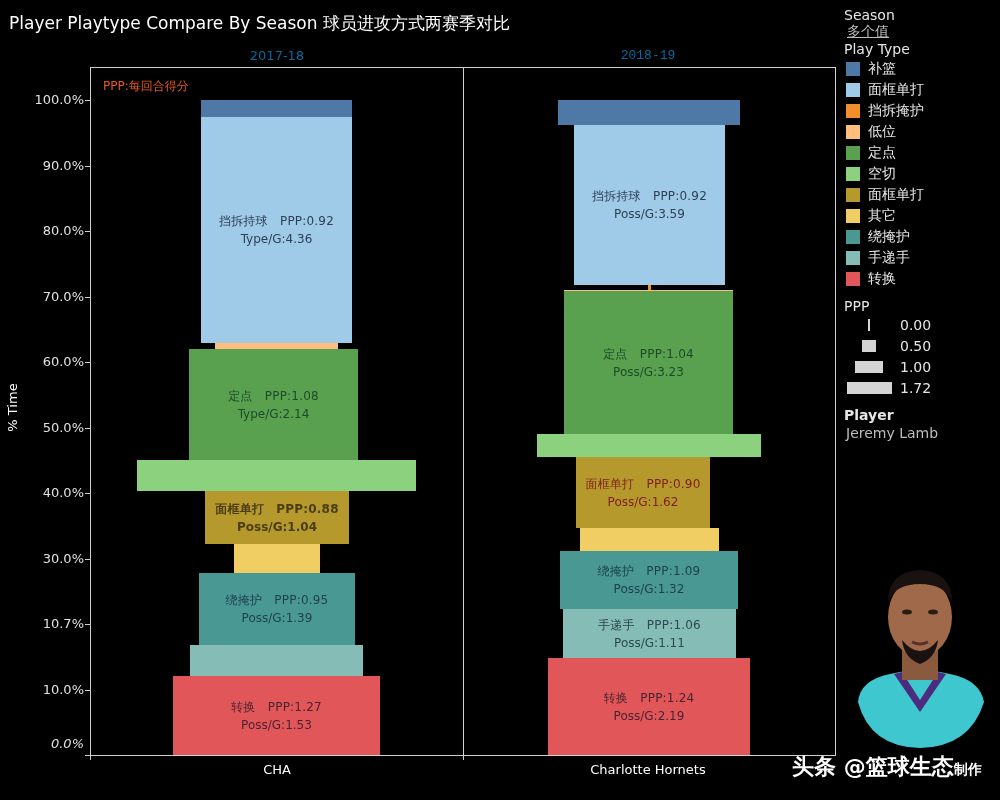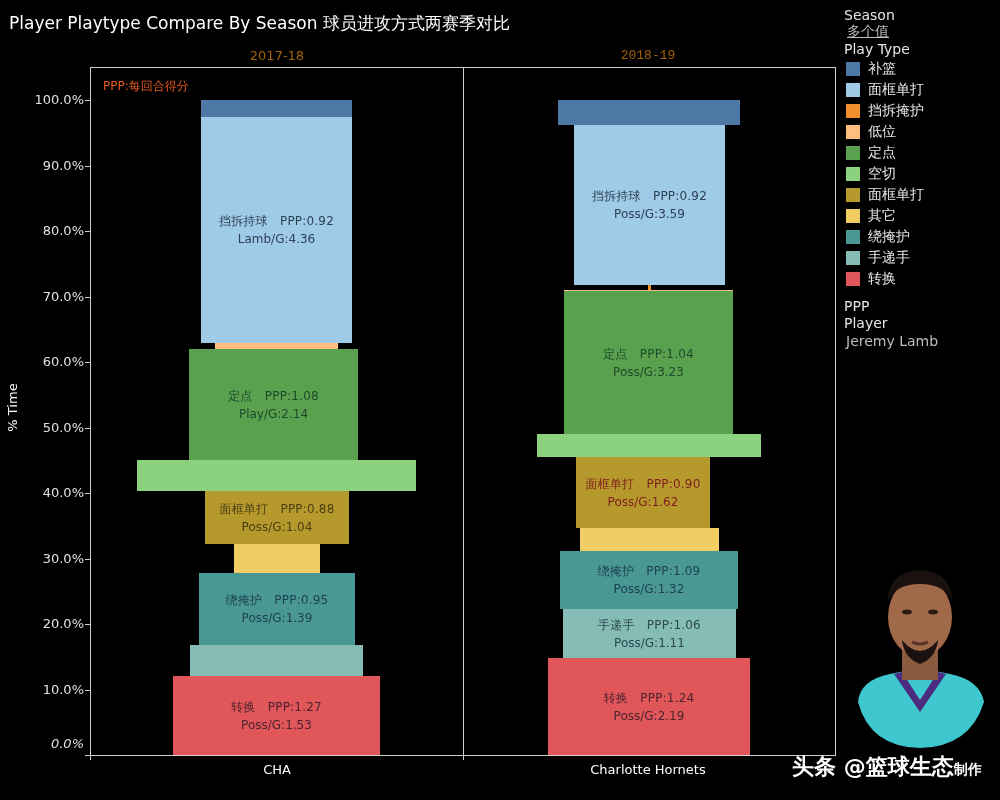--- a/index.html
+++ b/index.html
@@ -1,19 +1,19 @@
 <!DOCTYPE html>
 <html><head>
 <meta charset="utf-8">
 <style>
   html, body { margin:0; padding:0; background:#000; }
   body { width:1000px; height:800px; position:relative; overflow:hidden; font-family:"DejaVu Sans", "Liberation Sans", sans-serif; color:#e6e6e6; }
   .abs { position:absolute; }
   #title { left:9px; top:12px; font-size:17px; color:#fff; white-space:nowrap; }
-  .season-hdr { top:48px; font-size:13px; color:#a16207; text-align:center; width:160px; }
+  .season-hdr { top:48px; font-size:13px; color:#0369a1; text-align:center; width:160px; }
   .panel { top:67px; height:688px; border-left:1px solid #d0d0d0; border-top:1px solid #d0d0d0; box-sizing:border-box; }
   .panel-r { border-right:1px solid #d0d0d0; }
   .axis-x { left:90px; top:755px; width:746px; height:1px; background:#d0d0d0; }
   .tick-x { width:1px; height:5px; background:#d0d0d0; top:755px; }
   .ytick { right:0; font-size:13px; color:#e0e0e0; text-align:right; }
   .ytick-line { width:5px; height:1px; background:#d0d0d0; }
   #ylabel { left:-12px; top:400px; transform:rotate(-90deg); font-size:13px; color:#fff; white-space:nowrap; }
   #ppp-note { left:103px; top:78px; font-size:12px; color:#e8581d; }
   .bar { position:absolute; display:flex; flex-direction:column; justify-content:center; align-items:center; font-size:12px; line-height:18px; color:#2c3f55; text-align:center; white-space:nowrap; }
   .bar .l1 { letter-spacing:0.2px; }
@@ -47,48 +47,48 @@
 <div id="ylabel" class="abs">% Time</div>
 <div class="abs" style="left:0; top:0; width:90px; height:800px;">
   <div class="abs ytick" style="top:92px; right:6px;">100.0%</div>
   <div class="abs ytick" style="top:158px; right:6px;">90.0%</div>
   <div class="abs ytick" style="top:223px; right:6px;">80.0%</div>
   <div class="abs ytick" style="top:289px; right:6px;">70.0%</div>
   <div class="abs ytick" style="top:354px; right:6px;">60.0%</div>
   <div class="abs ytick" style="top:420px; right:6px;">50.0%</div>
   <div class="abs ytick" style="top:485px; right:6px;">40.0%</div>
   <div class="abs ytick" style="top:551px; right:6px;">30.0%</div>
-  <div class="abs ytick" style="top:616px; right:6px;">20.0%</div>
+  <div class="abs ytick" style="top:616px; right:6px;">10.7%</div>
   <div class="abs ytick" style="top:682px; right:6px;">10.0%</div>
   <div class="abs ytick" style="top:736px; right:6px;font-style:italic;">0.0%</div>
   <div class="abs ytick-line" style="left:85px; top:100px;"></div>
   <div class="abs ytick-line" style="left:85px; top:166px;"></div>
   <div class="abs ytick-line" style="left:85px; top:231px;"></div>
   <div class="abs ytick-line" style="left:85px; top:297px;"></div>
   <div class="abs ytick-line" style="left:85px; top:362px;"></div>
   <div class="abs ytick-line" style="left:85px; top:428px; "></div>
   <div class="abs ytick-line" style="left:85px; top:493px;"></div>
   <div class="abs ytick-line" style="left:85px; top:559px;"></div>
   <div class="abs ytick-line" style="left:85px; top:624px;"></div>
   <div class="abs ytick-line" style="left:85px; top:690px;"></div>
   <div class="abs ytick-line" style="left:85px; top:755px;"></div>
 </div>
 
 <div class="bar" style="left:201px; top:100px; width:151px; height:17px; background:#4e79a7;"></div>
 <div class="bar" style="left:201px; top:117px; width:151px; height:226px; background:#a0cbe8;">
   <span class="l1">挡拆持球　PPP:0.92</span>
-  <span>Lamb/G:4.36</span>
+  <span>Type/G:4.36</span>
 </div>
 <div class="bar" style="left:215px; top:343px; width:123px; height:6px; background:#ffbe7d;"></div>
 <div class="bar" style="left:189px; top:349px; width:169px; height:111px; background:#59a14f; color:#1d4a2a;">
   <span class="l1">定点　PPP:1.08</span>
-  <span>Play/G:2.14</span>
+  <span>Type/G:2.14</span>
 </div>
 <div class="bar" style="left:137px; top:460px; width:279px; height:31px; background:#8cd17d;"></div>
-<div class="bar" style="left:205px; top:491px; width:144px; height:53px; background:#b6992d; color:#4a3d12;">
+<div class="bar" style="left:205px; top:491px; width:144px; height:53px; background:#b6992d; color:#4a3d12;font-weight:bold;">
   <span class="l1">面框单打　PPP:0.88</span>
   <span>Poss/G:1.04</span>
 </div>
 <div class="bar" style="left:234px; top:544px; width:86px; height:29px; background:#f1ce63;"></div>
 <div class="bar" style="left:199px; top:573px; width:156px; height:72px; background:#499894; color:#1d3f4f;">
   <span class="l1">绕掩护　PPP:0.95</span>
   <span>Poss/G:1.39</span>
 </div>
 <div class="bar" style="left:190px; top:645px; width:173px; height:31px; background:#86bcb6;"></div>
 <div class="bar" style="left:173px; top:676px; width:207px; height:79px; background:#e15759; color:#4b2230;">
@@ -173,21 +173,47 @@
       <div class="leg-item">
         <span class="sw" style="background: rgb(134, 188, 182);"></span>
         <span>手递手</span>
       </div>
       <div class="leg-item">
         <span class="sw" style="background: rgb(225, 87, 89);"></span>
         <span>转换</span>
       </div>
     </div>
   <div class="legend-h" style="margin-top:9px;">PPP</div>
-  <div class="legend-h" style="margin-top:1px;">Player</div>
+  <div id="ppp-scale">
+      <div class="ppp-row">
+        <span style="width: 50px; display: flex; justify-content: center; margin-right: 6px;">
+          <span class="ppp-box" style="width: 2px;"></span>
+        </span>
+        <span>0.00</span>
+      </div>
+      <div class="ppp-row">
+        <span style="width: 50px; display: flex; justify-content: center; margin-right: 6px;">
+          <span class="ppp-box" style="width: 14px;"></span>
+        </span>
+        <span>0.50</span>
+      </div>
+      <div class="ppp-row">
+        <span style="width: 50px; display: flex; justify-content: center; margin-right: 6px;">
+          <span class="ppp-box" style="width: 28px;"></span>
+        </span>
+        <span>1.00</span>
+      </div>
+      <div class="ppp-row">
+        <span style="width: 50px; display: flex; justify-content: center; margin-right: 6px;">
+          <span class="ppp-box" style="width: 45px;"></span>
+        </span>
+        <span>1.72</span>
+      </div>
+    </div>
+  <div class="legend-h" style="margin-top:9px;font-weight:bold;">Player</div>
   <div class="legend-v" style="margin-left:2px; margin-top:2px;">Jeremy Lamb</div>
 </div>
 
 <svg id="photo" class="abs" viewBox="0 0 140 190">
   <path d="M8 140 Q10 118 40 112 L60 108 L80 108 L100 112 Q130 118 134 140 Q120 185 70 186 Q20 185 8 140 Z" fill="#3ec7cf"></path>
   <path d="M44 112 L70 150 L96 112 L88 110 L70 138 L52 110 Z" fill="#4b2d7f"></path>
   <rect x="52" y="78" width="36" height="40" fill="#8a5a3f"></rect>
   <ellipse cx="70" cy="55" rx="32" ry="40" fill="#a06a4a"></ellipse>
   <path d="M38 40 Q38 10 70 8 Q102 10 102 40 Q95 22 70 22 Q45 22 38 40 Z" fill="#1a1210"></path>
   <path d="M52 78 Q70 100 88 78 Q86 96 70 102 Q54 96 52 78 Z" fill="#1a1210"></path>

